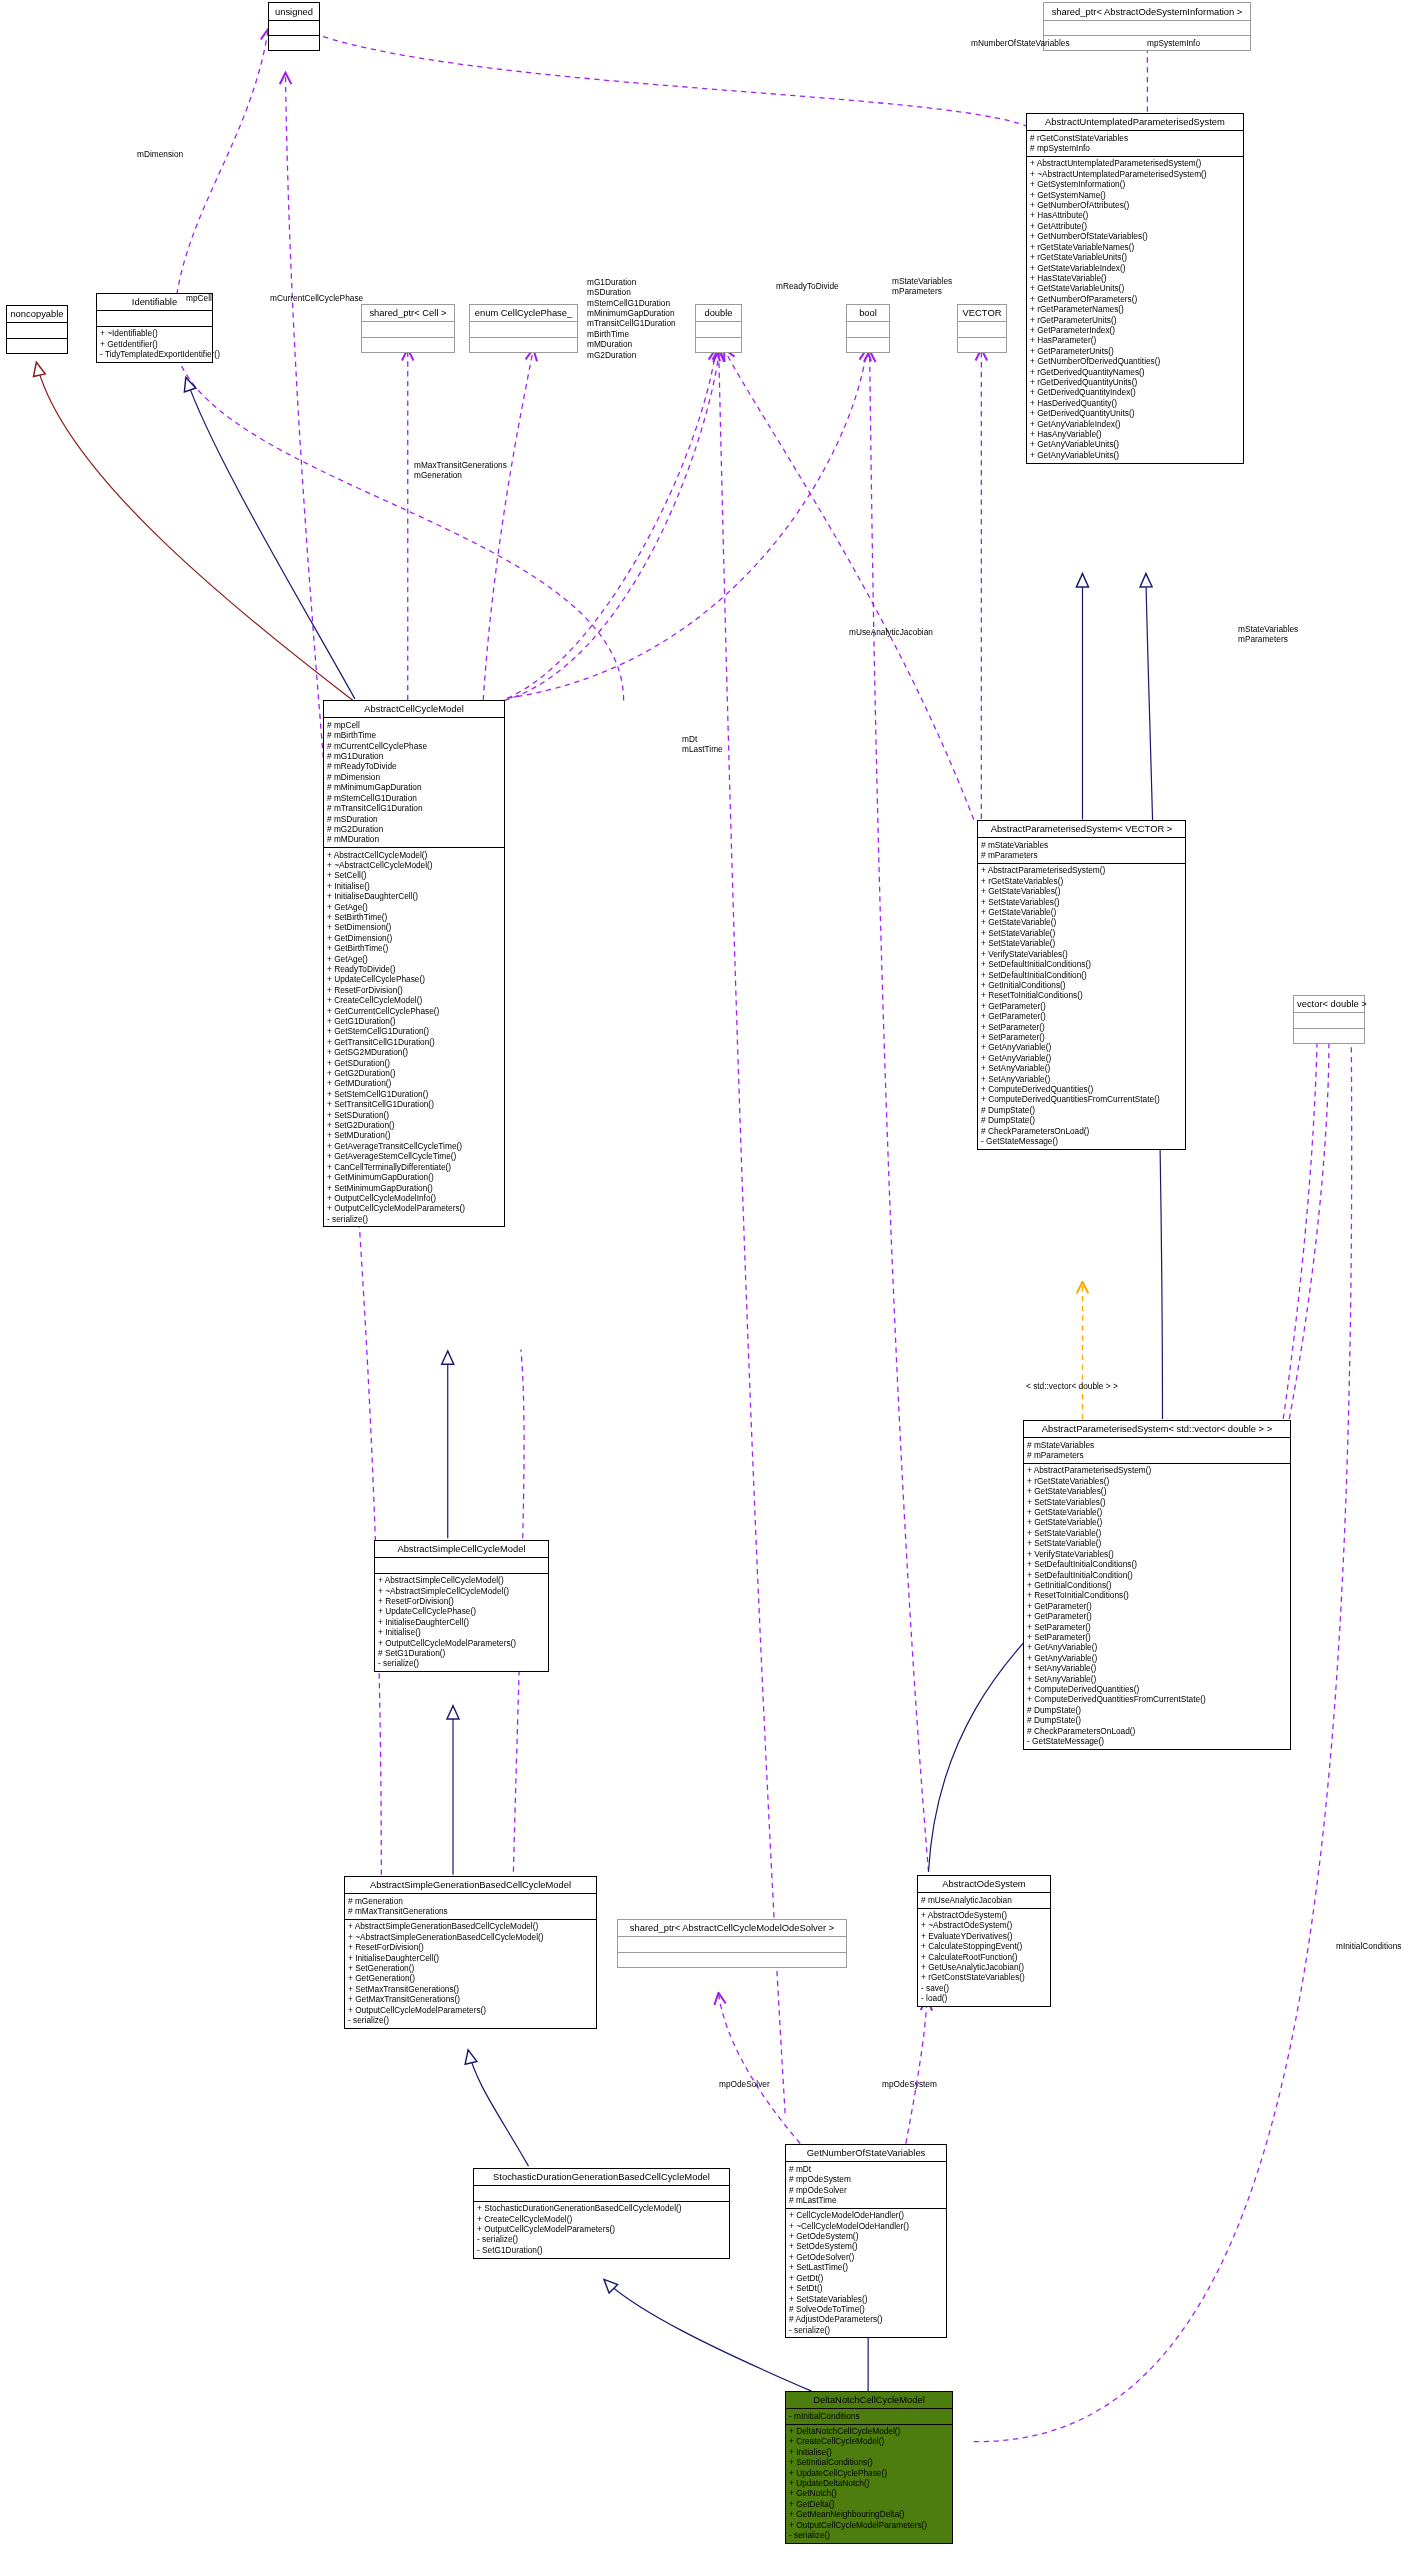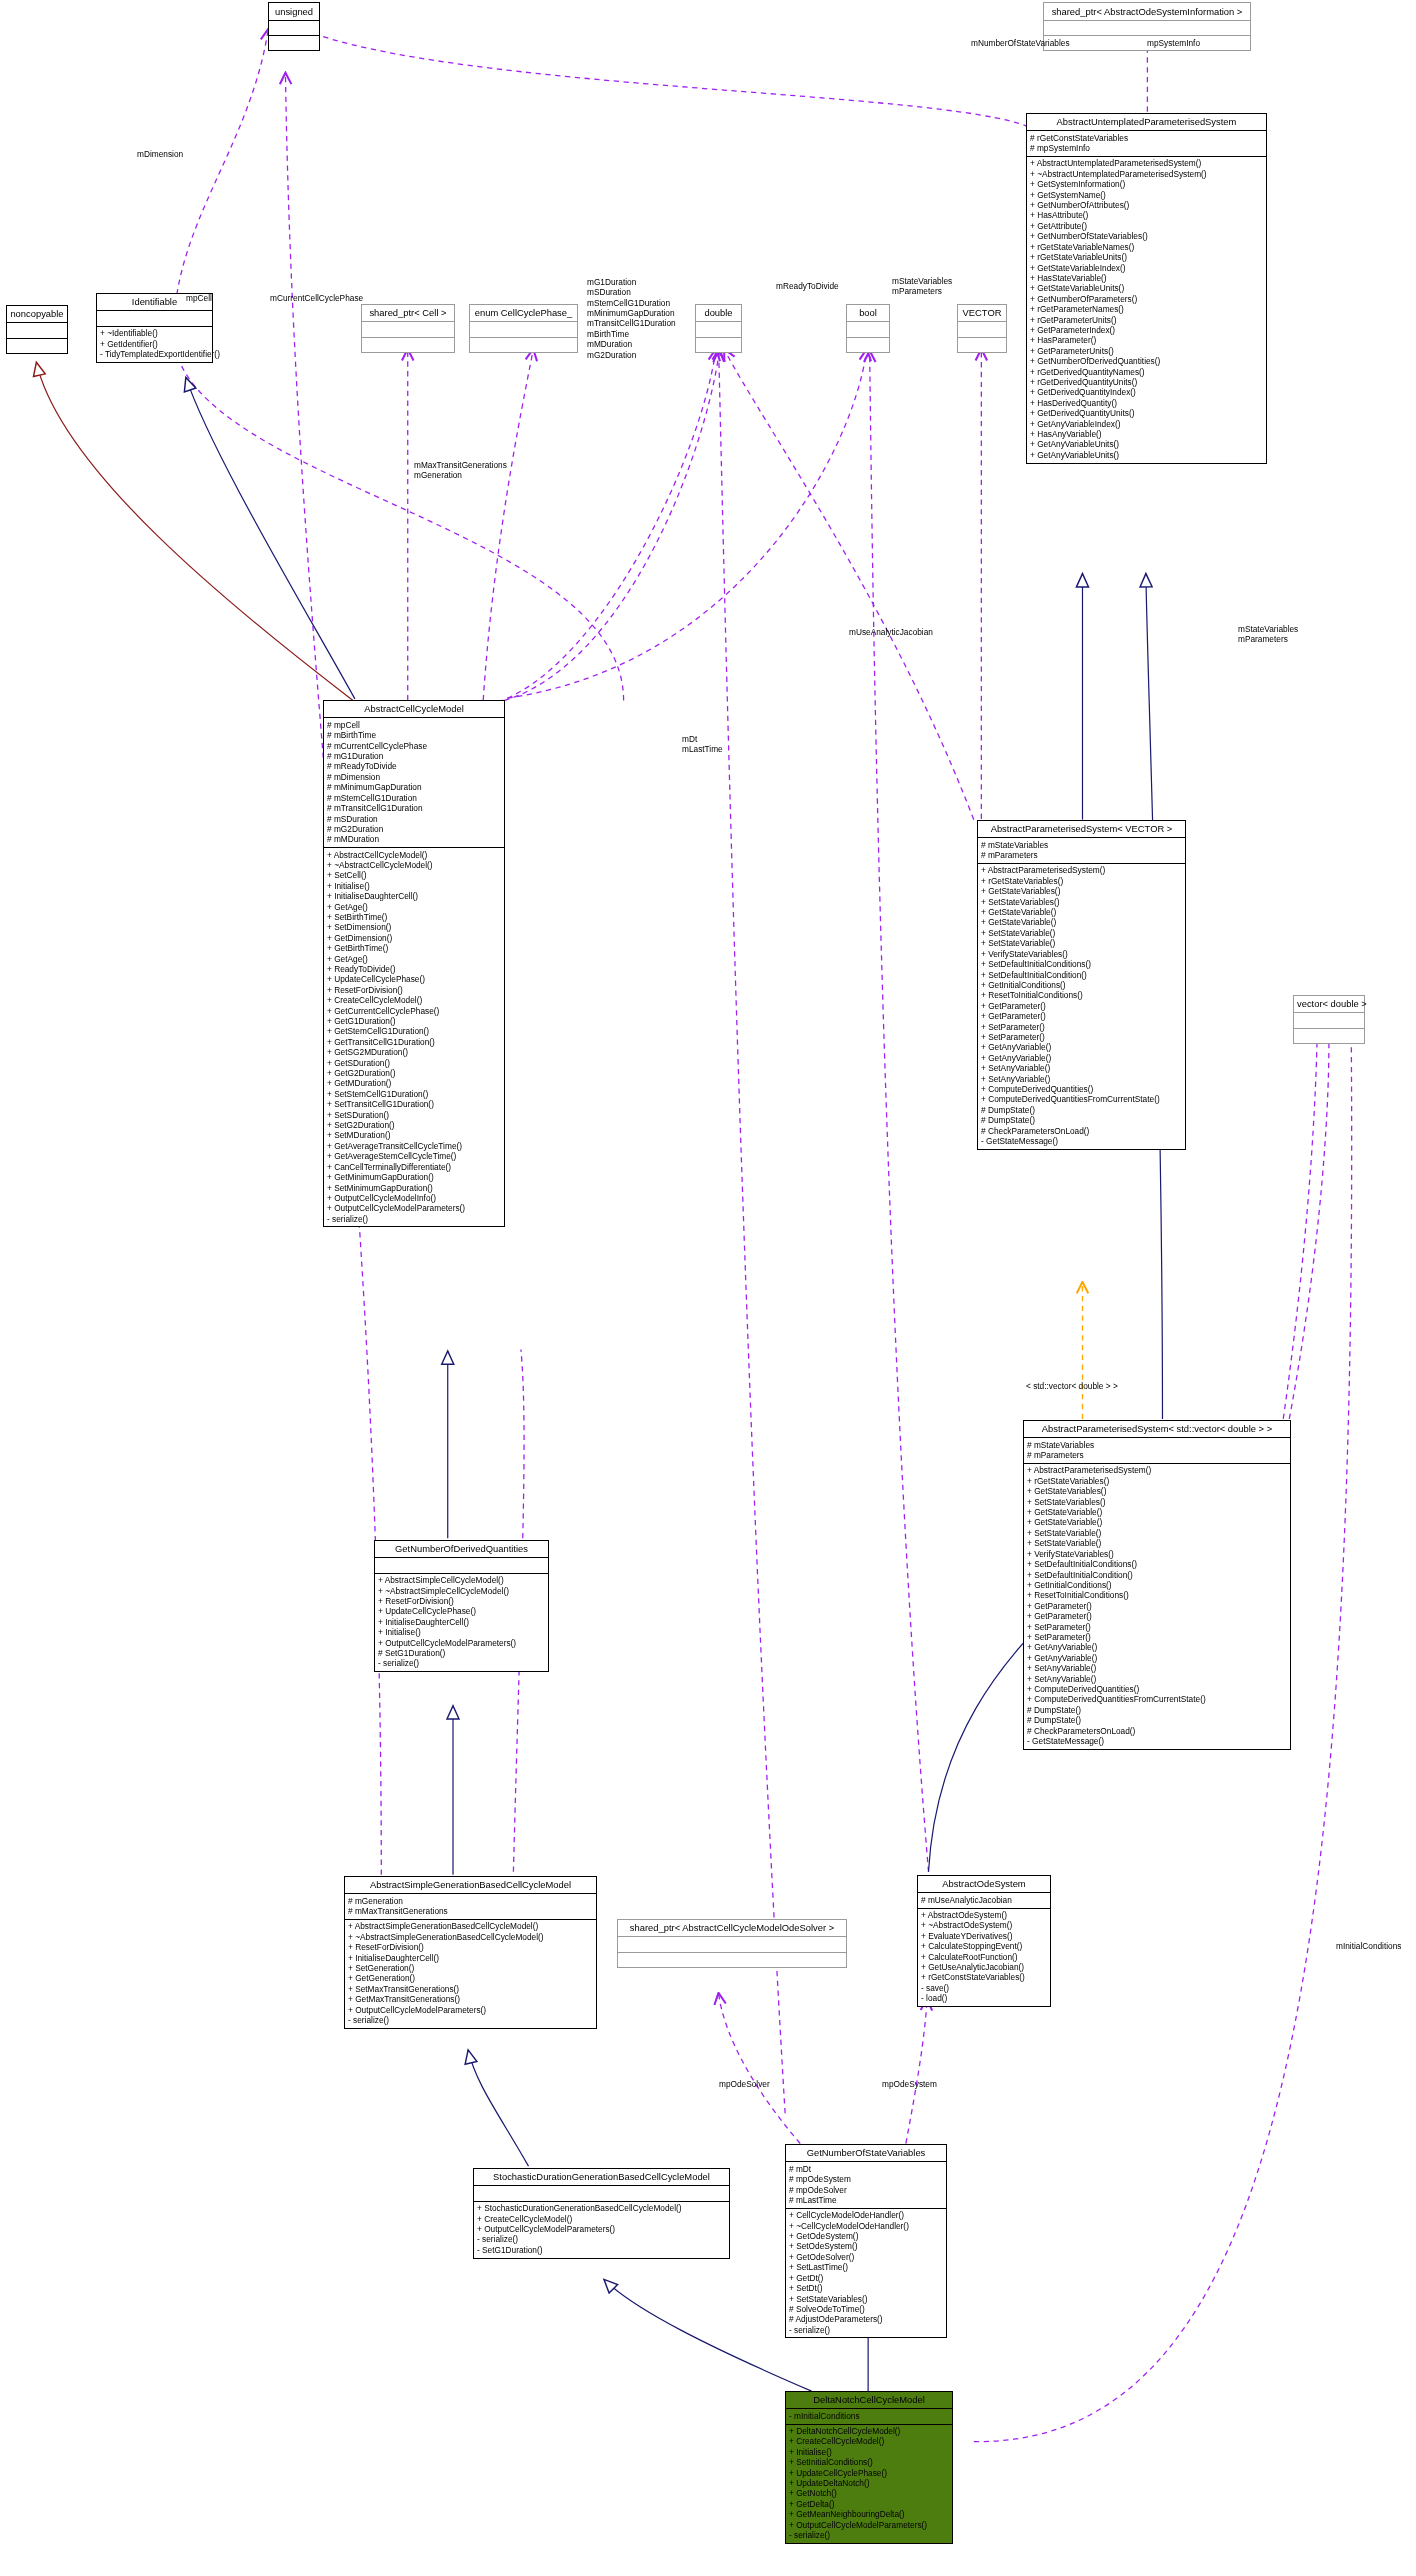--- a/index.html
+++ b/index.html
@@ -123,21 +123,21 @@
   </div>
 
   <div class="uml thin" style="left:1043px;top:2.3px;width:208px;">
     <div class="title">shared_ptr&lt; AbstractOdeSystemInformation &gt;</div>
     <div class="sep"></div>
       <div class="sect empty"></div>
     <div class="sep"></div>
       <div class="sect empty"></div>
   </div>
 
-  <div class="uml" style="left:1026px;top:113px;width:241px;">
+  <div class="uml" style="left:1026px;top:113px;width:218px;">
     <div class="title">AbstractUntemplatedParameterisedSystem</div>
     <div class="sep"></div>
     <div class="sect">
         <div># rGetConstStateVariables</div>
         <div># mpSystemInfo</div>
       </div>
     <div class="sep"></div>
     <div class="sect">
         <div>+ AbstractUntemplatedParameterisedSystem()</div>
         <div>+ ~AbstractUntemplatedParameterisedSystem()</div>
@@ -371,21 +371,21 @@
         <div>+ CanCellTerminallyDifferentiate()</div>
         <div>+ GetMinimumGapDuration()</div>
         <div>+ SetMinimumGapDuration()</div>
         <div>+ OutputCellCycleModelInfo()</div>
         <div>+ OutputCellCycleModelParameters()</div>
         <div>- serialize()</div>
       </div>
   </div>
 
   <div class="uml" style="left:374px;top:1540px;width:175px;">
-    <div class="title">GetNumberOfDerivedQuantities</div>
+    <div class="title">AbstractSimpleCellCycleModel</div>
     <div class="sep"></div>
       <div class="sect empty"></div>
     <div class="sep"></div>
     <div class="sect">
         <div>+ AbstractSimpleCellCycleModel()</div>
         <div>+ ~AbstractSimpleCellCycleModel()</div>
         <div>+ ResetForDivision()</div>
         <div>+ UpdateCellCyclePhase()</div>
         <div>+ InitialiseDaughterCell()</div>
         <div>+ Initialise()</div>

